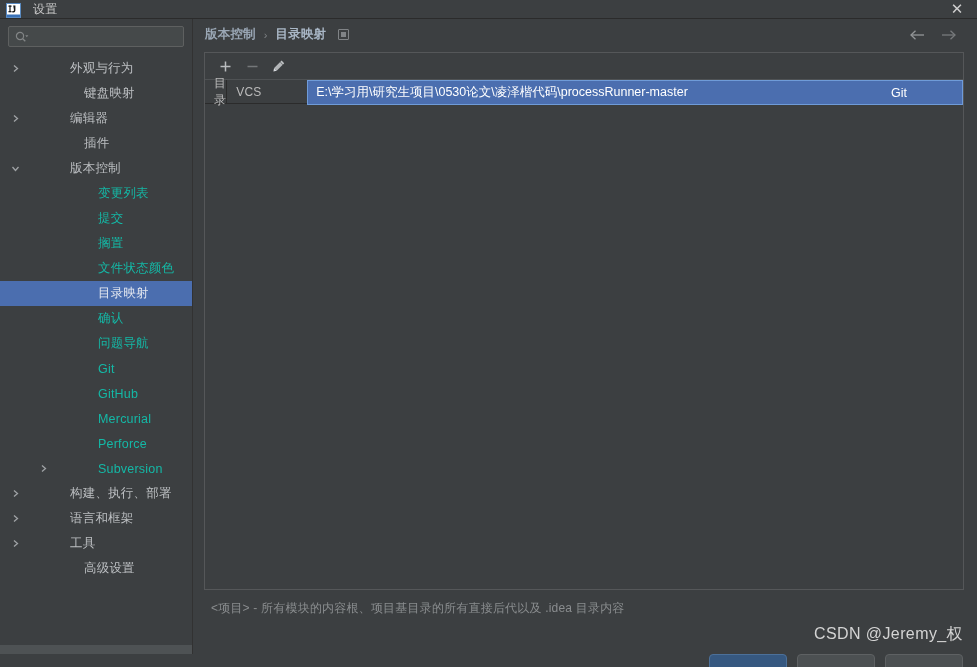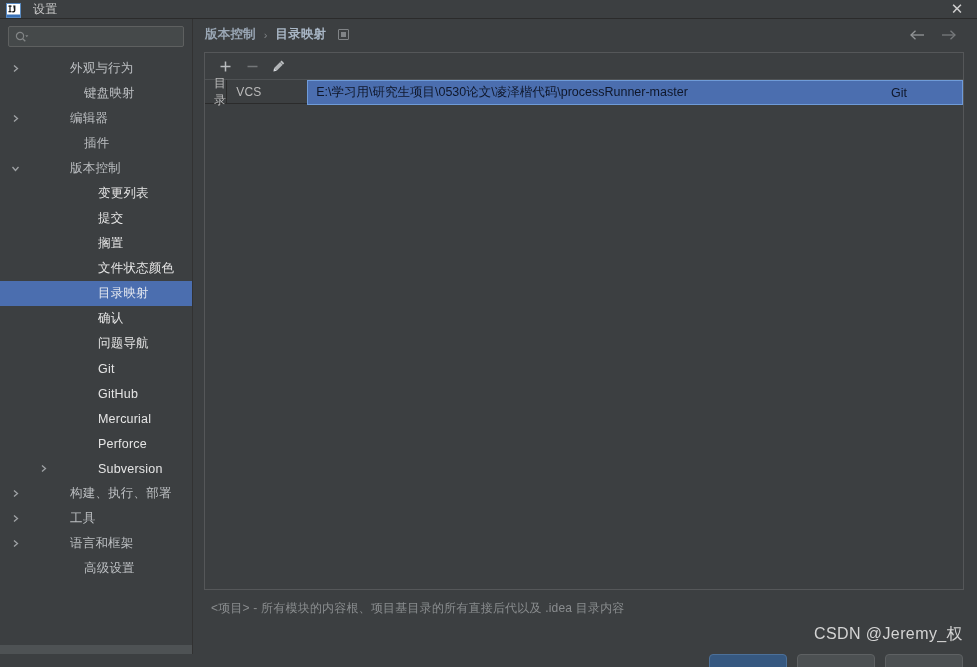--- a/index.html
+++ b/index.html
@@ -133,21 +133,21 @@
   .twisty {
     width: 14px;
     flex: 0 0 14px;
     display: flex;
     align-items: center;
     justify-content: center;
   }
   .twisty svg { display: block; }
   .tree-label {
     font-size: 12.5px;
-    color: #e5e5e5;
+    color: #14b8a6;
     white-space: nowrap;
     letter-spacing: 0.2px;
   }
   .tree-label.bold { color: #bcbfc2; }
   .tree-row .spacer { flex: 1 1 auto; }
   .badge-icon {
     width: 11px;
     height: 11px;
     flex: 0 0 11px;
     border: 1px solid #888b8d;
@@ -292,21 +292,21 @@
     letter-spacing: 0.2px;
   }
   .th.col-dir { flex: 1 1 auto; border-right: 1px solid #2b2b2b; }
   .th.col-vcs { width: 80px; flex: 0 0 80px; }
   .tbody { flex: 1 1 auto; position: relative; }
   .trow {
     display: flex;
     height: 25px;
     align-items: stretch;
   }
-  .trow.selected .td { background: #4b6eaf; color: #0f172a; }
+  .trow.selected .td { background: #4b6eaf; color: #ffffff; }
   .trow.selected .td.col-dir {
     border-top: 1px solid #6f9bd8;
     border-bottom: 1px solid #6f9bd8;
     border-left: 1px solid #6f9bd8;
   }
   .trow.selected .td.col-vcs {
     border-top: 1px solid #6f9bd8;
     border-bottom: 1px solid #6f9bd8;
     border-right: 1px solid #6f9bd8;
   }
@@ -532,30 +532,30 @@
           </span>
           <span class="tree-label bold">构建、执行、部署</span>
           <span class="spacer"></span>
         </div>
         <div class="tree-row" style="padding-left: 8px;">
           <span class="twisty">
             <svg width="9" height="9" viewBox="0 0 9 9">
               <polyline points="3,1.5 6.5,4.5 3,7.5" fill="none" stroke="#9fa2a5" stroke-width="1.3"></polyline>
             </svg>
           </span>
-          <span class="tree-label bold">工具</span>
+          <span class="tree-label bold">语言和框架</span>
           <span class="spacer"></span>
         </div>
         <div class="tree-row" style="padding-left: 8px;">
           <span class="twisty">
             <svg width="9" height="9" viewBox="0 0 9 9">
               <polyline points="3,1.5 6.5,4.5 3,7.5" fill="none" stroke="#9fa2a5" stroke-width="1.3"></polyline>
             </svg>
           </span>
-          <span class="tree-label bold">语言和框架</span>
+          <span class="tree-label bold">工具</span>
           <span class="spacer"></span>
         </div>
         <div class="tree-row" style="padding-left: 22px;">
           <span class="twisty"></span>
           <span class="tree-label bold">高级设置</span>
           <span class="spacer"></span>
         </div>
       </div>
     <div class="sidebar-footer-strip"></div>
   </div>

